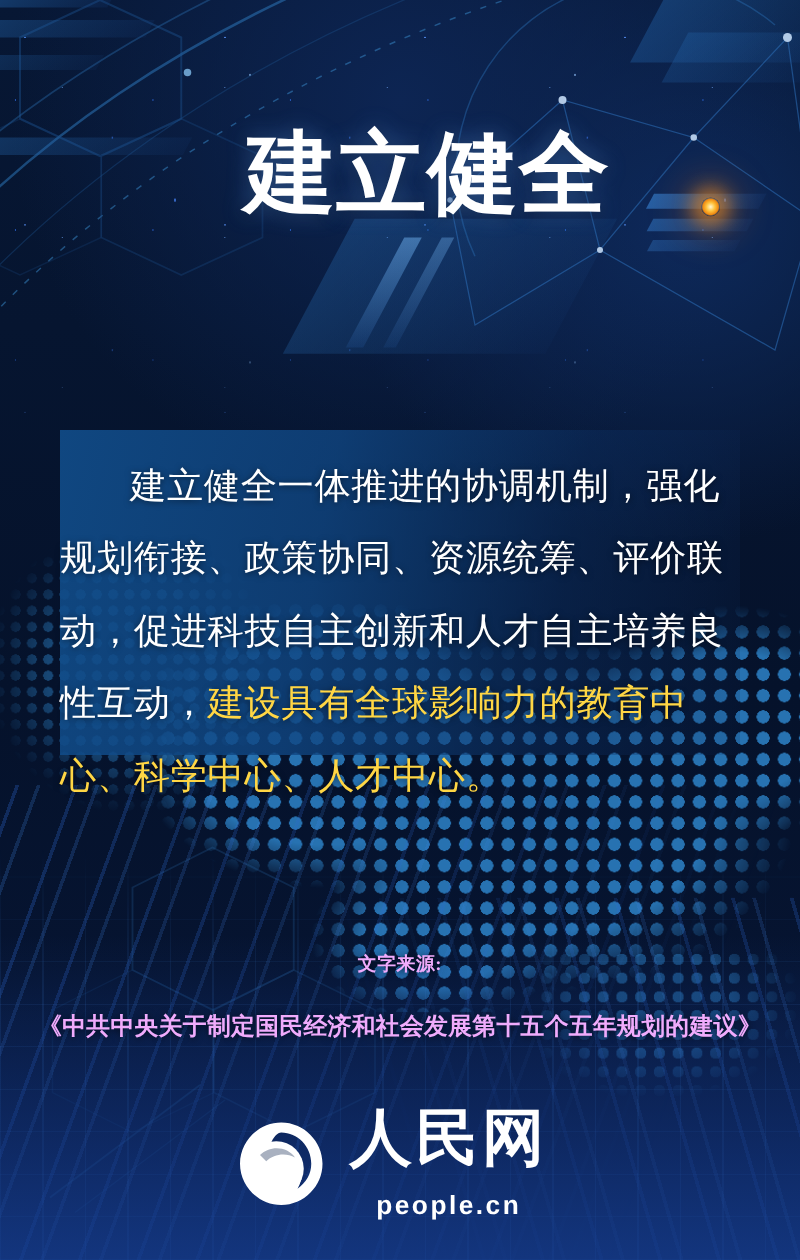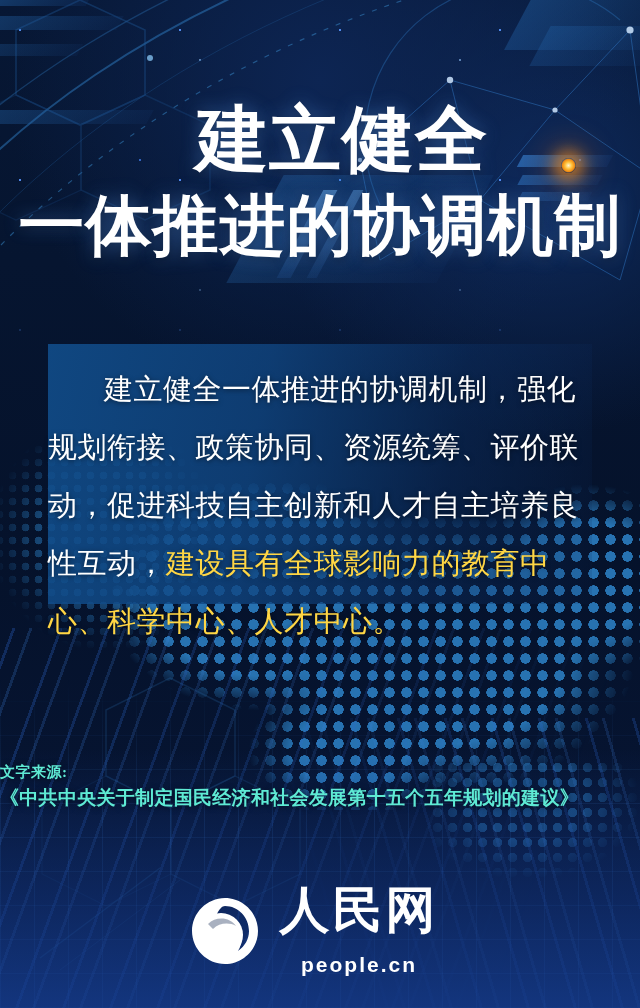--- a/index.html
+++ b/index.html
@@ -162,28 +162,28 @@
     line-height:58px;
     letter-spacing:.5px;
     text-shadow:0 1px 5px rgba(0,0,0,.55);
   }
   .body-text .indent{display:inline-block;width:56px;}
   .hl{color:#ffd644;}
 
   
   .source{
     position:absolute; left:0; right:0; top:760px;
-    z-index:7;
-    color:#5eead4;
+    text-align:center; z-index:7;
+    color:#f0abfc;
     font-family:Liberation Serif, serif;
     font-weight:bold;
     text-shadow:0 1px 6px rgba(0,0,0,.65);
   }
   .source .s1{display:block;font-size:15px;line-height:24px;letter-spacing:.5px;}
-  .source .s2{display:block;font-size:19px;line-height:28px;letter-spacing:.3px;}
+  .source .s2{display:block;font-size:19px;line-height:28px;letter-spacing:.3px;margin-top:24px;}
 
   
   .logo{
     position:absolute; left:0; right:14px; top:884px;
     display:flex; align-items:center; justify-content:center; gap:18px;
     z-index:8;
   }
   .logo .mark{width:74px;height:74px;flex:0 0 74px;}
   .logo .wordwrap{display:flex;flex-direction:column;align-items:center;}
   .logo .cn{
@@ -281,21 +281,20 @@
   <div class="halftone h2"></div>
   <div class="halftone h3"></div>
 
   <div class="grid-bottom"></div>
   <div class="streaks"></div>
   <div class="streaks right"></div>
   <div class="glow-bottom"></div>
 
   <div class="title">
     <span class="l1">建立健全</span>
-    <span class="l2">一体推进的协调机制</span>
   </div>
 
   <div class="panel"></div>
   <div class="body-text">
     <span class="indent"></span><span>建立健全一体推进的协调机制，强化规划衔接、政策协同、资源统筹、评价联动，促进科技自主创新和人才自主培养良性互动，</span><span class="hl">建设具有全球影响力的教育中心、科学中心、人才中心。</span>
   </div>
 
   <div class="source">
     <span class="s1">文字来源:</span>
     <span class="s2">《中共中央关于制定国民经济和社会发展第十五个五年规划的建议》</span>

